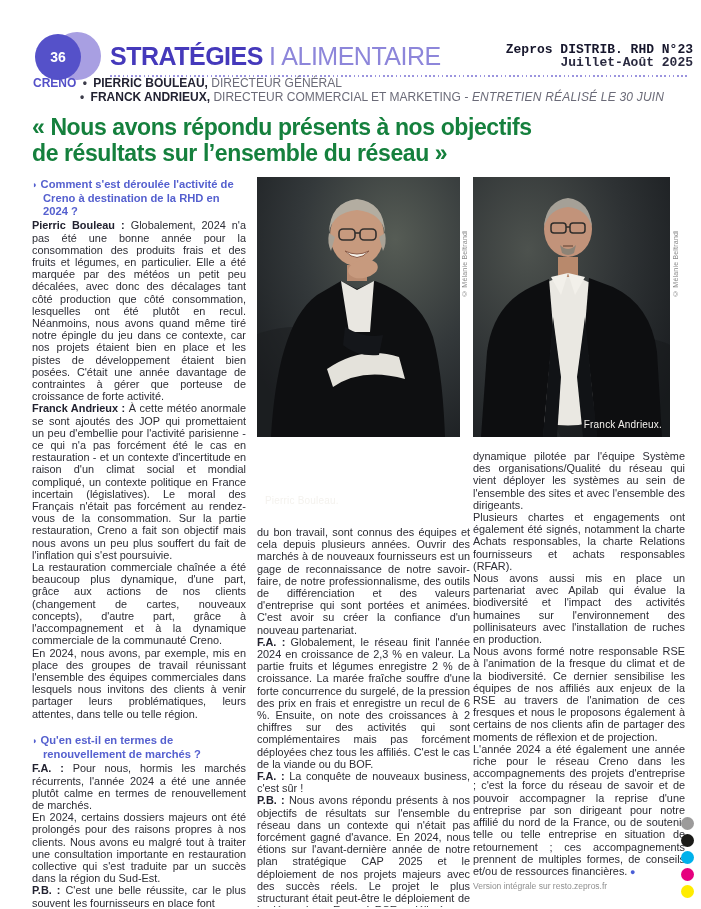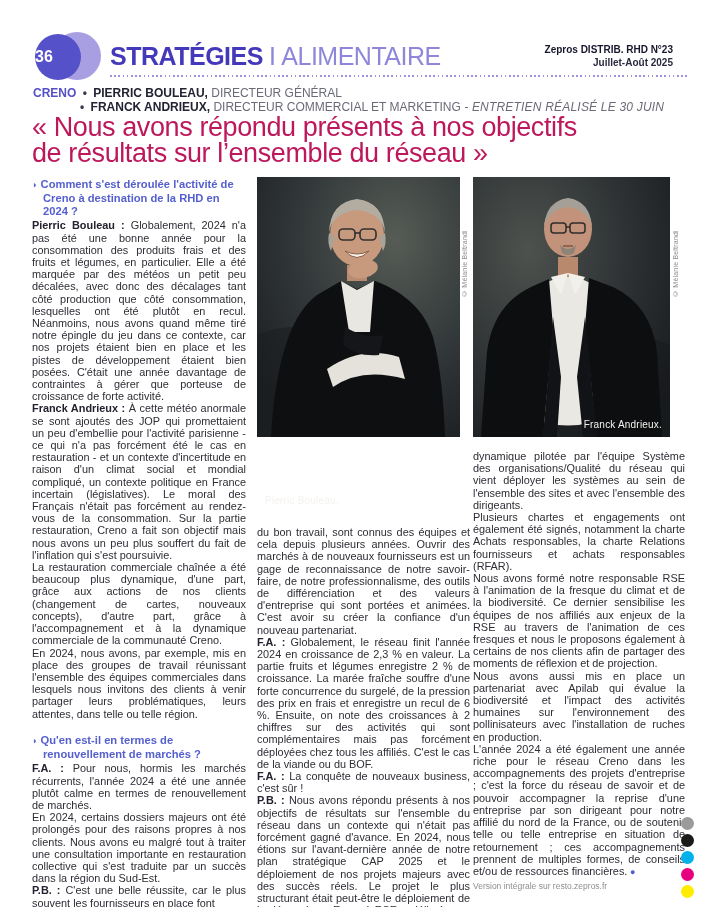--- a/index.html
+++ b/index.html
@@ -6,44 +6,44 @@
   html,body { background:#ffffff; }
   #page {
     position:relative; width:701px; height:909px; background:#ffffff;
     font-family:"Liberation Sans", sans-serif; overflow:hidden;
   }
   
   .badge-light { position:absolute; left:53px; top:32px; width:48px; height:48px;
     border-radius:50%; background:#a89fe2; }
   .badge-dark { position:absolute; left:35px; top:34px; width:46px; height:46px;
     border-radius:50%; background:#5551c9; color:#fff; display:flex;
-    align-items:center; justify-content:flex-start; font-size:16px; font-weight:bold; }
+    align-items:center; justify-content:center; font-size:14px; font-weight:bold; }
   .section-title { position:absolute; left:110px; top:42px; font-size:25px;
     font-weight:bold; letter-spacing:-0.5px; white-space:nowrap; }
   .section-title .sec { color:#4539bb; }
   .section-title .sep { color:#8d86da; font-weight:normal; padding:0 6px; }
   .section-title .sub { color:#8d86da; font-weight:normal; }
   .dotted-rule { position:absolute; left:110px; top:75px; width:580px; height:2px;
     background:repeating-linear-gradient(90deg,#9b94de 0 1.6px,transparent 1.6px 4.2px); }
-  .issue { position:absolute; right:28px; top:44px; text-align:right;
-    color:#16162c; font-size:10px; line-height:12.5px; }
+  .issue { position:absolute; right:8px; top:44px; text-align:right;
+    color:#16162c; font-size:13px; line-height:12.5px;font-family:Liberation Mono, monospace; }
   .issue .l1 { font-weight:bold; }
   .issue .l2 { font-weight:bold; color:#2a2a40;text-align:right; }
   
-  .byline { position:absolute; left:33px; top:86px; font-size:12px; line-height:14px;
+  .byline { position:absolute; left:33px; top:76px; font-size:12px; line-height:14px;
     color:#60606e; white-space:nowrap; }
   .byline .brand { color:#5450c8; font-weight:bold; }
   .byline .dot { color:#3c3c4a; font-weight:bold; padding:0 3px; }
   .byline .pname { color:#222232; font-weight:bold; }
   .byline .prole { color:#6b6b78; font-weight:normal; }
   .byline .row2 { margin-left:44px; }
   .byline .note { font-style:italic; font-size:12px; color:#6b6b78; letter-spacing:0.2px; }
   
-  .main-title { position:absolute; left:32px; top:114px; color:#be185d;
-    font-size:27px; font-weight:normal; line-height:26px; letter-spacing:-0.4px; white-space:nowrap; }
+  .main-title { position:absolute; left:32px; top:114px; color:#15803d;
+    font-size:23px; font-weight:bold; line-height:26px; letter-spacing:-0.4px; white-space:nowrap; }
   
   .col { position:absolute; top:177px; overflow:hidden; height:730px; }
   #col-0 { left:32px;  width:214px; }
   #col-1 { left:257px; width:213px; }
   #col-2 { left:473px; width:212px; }
   p.body { font-size:10.9px; line-height:12.2px; color:#2d2d35; text-align:justify;
     margin:0; }
   .lead { font-weight:bold; color:#222230; }
   .question { color:#5560cf; font-weight:bold; font-size:11.2px; line-height:12.8px;
     margin:14px 0 2px 0; padding-left:11px; text-indent:-11px; }
@@ -198,22 +198,22 @@
 
         <path d="M87,68 Q95,76 103,68 L101,76 Q95,80 89,76 Z" fill="#8d8376"></path>
         <line x1="90" y1="69" x2="100" y2="69" stroke="#6b4a3a" stroke-width="1.2"></line>
       </svg>
       <span class="caption right">Franck Andrieux.</span>
       <span class="credit">© Mélanie Beltrandi</span>
     </div>
     <div>
         <p class="body">dynamique pilotée par l'équipe Système des organisations/Qualité du réseau qui vient déployer les systèmes au sein de l'ensemble des sites et avec l'ensemble des dirigeants.</p>
         <p class="body">Plusieurs chartes et engagements ont également été signés, notamment la charte Achats responsables, la charte Relations fournisseurs et achats responsables (RFAR).</p>
+        <p class="body">Nous avons aussi mis en place un partenariat avec Apilab qui évalue la biodiversité et l'impact des activités humaines sur l'environnement des pollinisateurs avec l'installation de ruches en production.</p>
         <p class="body">Nous avons formé notre responsable RSE à l'animation de la fresque du climat et de la biodiversité. Ce dernier sensibilise les équipes de nos affiliés aux enjeux de la RSE au travers de l'animation de ces fresques et nous le proposons également à certains de nos clients afin de partager des moments de réflexion et de projection.</p>
-        <p class="body">Nous avons aussi mis en place un partenariat avec Apilab qui évalue la biodiversité et l'impact des activités humaines sur l'environnement des pollinisateurs avec l'installation de ruches en production.</p>
         <p class="body">L'année 2024 a été également une année riche pour le réseau Creno dans les accompagnements des projets d'entreprise ; c'est la force du réseau de savoir et de pouvoir accompagner la reprise d'une entreprise par son dirigeant pour notre affilié du nord de la France, ou de soutenir telle ou telle entreprise en situation de retournement ; ces accompagnements prennent de multiples formes, de conseils et/ou de ressources financières.<span class="end-dot"> ●</span></p>
       </div>
     <div class="footer-note">Version intégrale sur resto.zepros.fr</div>
   </div>
 
   <div class="marks">
       <div class="dot" style="background: rgb(156, 155, 155);"></div>
       <div class="dot" style="background: rgb(26, 26, 24);"></div>
       <div class="dot" style="background: rgb(0, 177, 235);"></div>
       <div class="dot" style="background: rgb(230, 0, 126);"></div>

